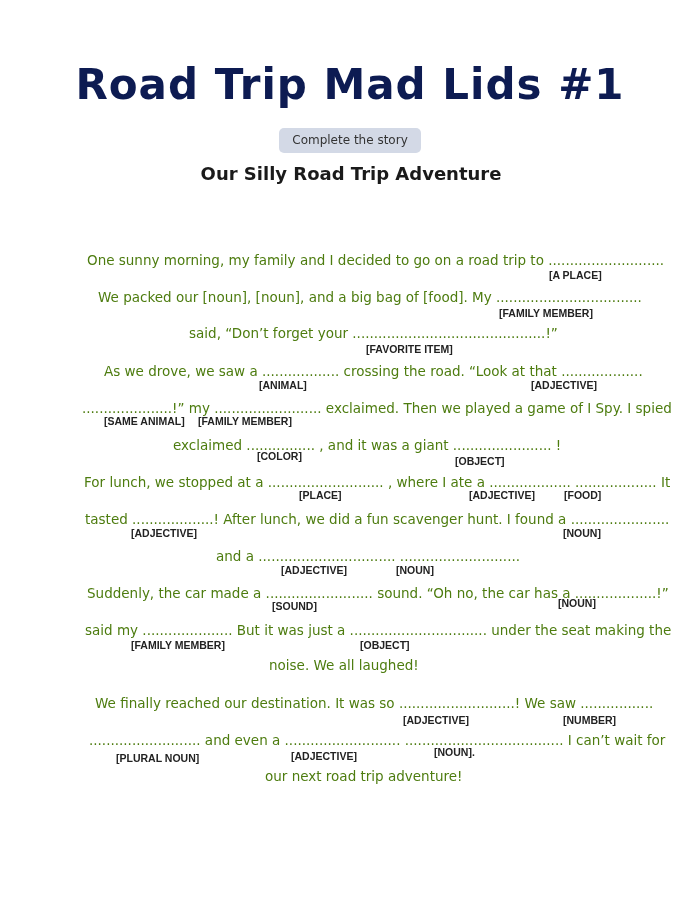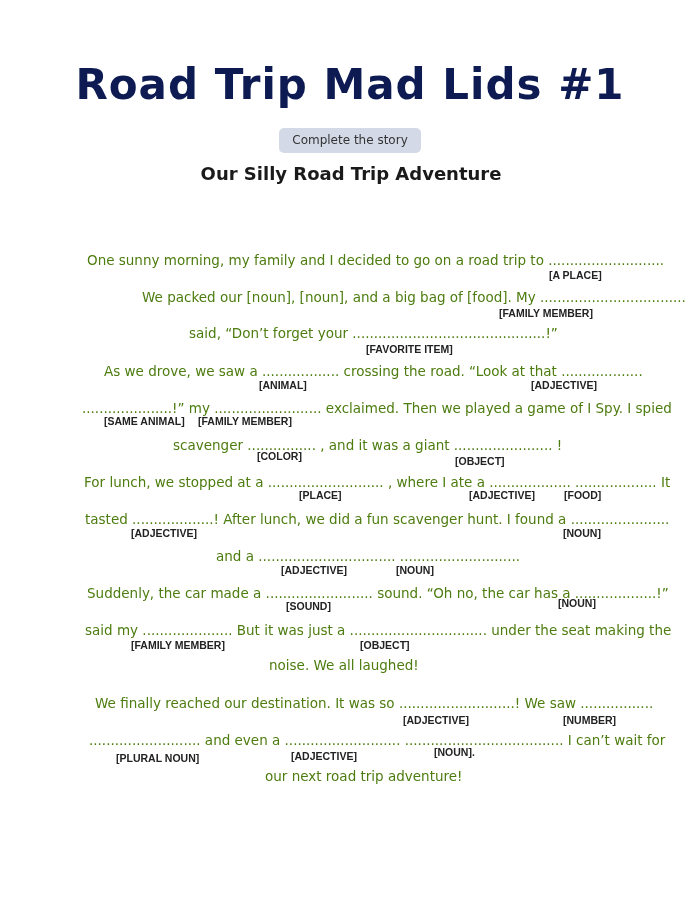--- a/index.html
+++ b/index.html
@@ -13,53 +13,53 @@
 </head>
 <body>
 
 <div class="title">Road Trip Mad Lids #1</div>
 <div class="badge">Complete the story</div>
 <div class="subtitle">Our Silly Road Trip Adventure</div>
 
 <div class="line" style="left:87px; top:252px;">One sunny morning, my family and I decided to go on a road trip to ...........................</div>
 <div class="lbl" style="left:549px; top:269px;">[A PLACE]</div>
 
-<div class="line" style="left:98px; top:289px;margin-left:44px;">We packed our [noun], [noun], and a big bag of [food]. My ..................................</div>
+<div class="line" style="left:98px; top:289px;">We packed our [noun], [noun], and a big bag of [food]. My ..................................</div>
 <div class="lbl" style="left:499px; top:307px;">[FAMILY MEMBER]</div>
 
 <div class="line" style="left:189px; top:325px;">said, “Don’t forget your .............................................!”</div>
 <div class="lbl" style="left:366px; top:343px;">[FAVORITE ITEM]</div>
 
 <div class="line" style="left:104px; top:363px;">As we drove, we saw a .................. crossing the road. “Look at that ...................</div>
 <div class="lbl" style="left:259px; top:379px;">[ANIMAL]</div>
 <div class="lbl" style="left:531px; top:379px;">[ADJECTIVE]</div>
 
 <div class="line" style="left:82px; top:400px;">.....................!” my ......................... exclaimed. Then we played a game of I Spy. I spied</div>
 <div class="lbl" style="left:82px; top:415px;margin-left:22px;">[SAME ANIMAL]</div>
 <div class="lbl" style="left:198px; top:415px;">[FAMILY MEMBER]</div>
 
-<div class="line" style="left:173px; top:437px;">scavenger ................ , and it was a giant ....................... !</div>
+<div class="line" style="left:173px; top:437px;">exclaimed ................ , and it was a giant ....................... !</div>
 <div class="lbl" style="left:257px; top:450px;">[COLOR]</div>
 <div class="lbl" style="left:455px; top:455px;">[OBJECT]</div>
 
 <div class="line" style="left:84px; top:474px;">For lunch, we stopped at a ........................... , where I ate a ................... ................... It</div>
 <div class="lbl" style="left:299px; top:489px;">[PLACE]</div>
 <div class="lbl" style="left:469px; top:489px;">[ADJECTIVE]</div>
 <div class="lbl" style="left:564px; top:489px;">[FOOD]</div>
 
 <div class="line" style="left:85px; top:511px;">tasted ...................! After lunch, we did a fun scavenger hunt. I found a .......................</div>
 <div class="lbl" style="left:131px; top:527px;">[ADJECTIVE]</div>
 <div class="lbl" style="left:563px; top:527px;">[NOUN]</div>
 
 <div class="line" style="left:216px; top:548px;">and a ................................  ............................</div>
 <div class="lbl" style="left:281px; top:564px;">[ADJECTIVE]</div>
 <div class="lbl" style="left:396px; top:564px;">[NOUN]</div>
 
 <div class="line" style="left:87px; top:585px;">Suddenly, the car made a ......................... sound. “Oh no, the car has a ...................!”</div>
-<div class="lbl" style="left:286px; top:600px;">[SOUND]</div>
+<div class="lbl" style="left:272px; top:600px;">[SOUND]</div>
 <div class="lbl" style="left:558px; top:597px;">[NOUN]</div>
 
 <div class="line" style="left:85px; top:622px;">said my ..................... But it was just a ................................ under the seat making the</div>
 <div class="lbl" style="left:131px; top:639px;">[FAMILY MEMBER]</div>
 <div class="lbl" style="left:360px; top:639px;">[OBJECT]</div>
 
 <div class="line" style="left:269px; top:657px;">noise. We all laughed!</div>
 
 <div class="line" style="left:95px; top:695px;">We finally reached our destination. It was so ...........................! We saw .................</div>
 <div class="lbl" style="left:403px; top:714px;">[ADJECTIVE]</div>

